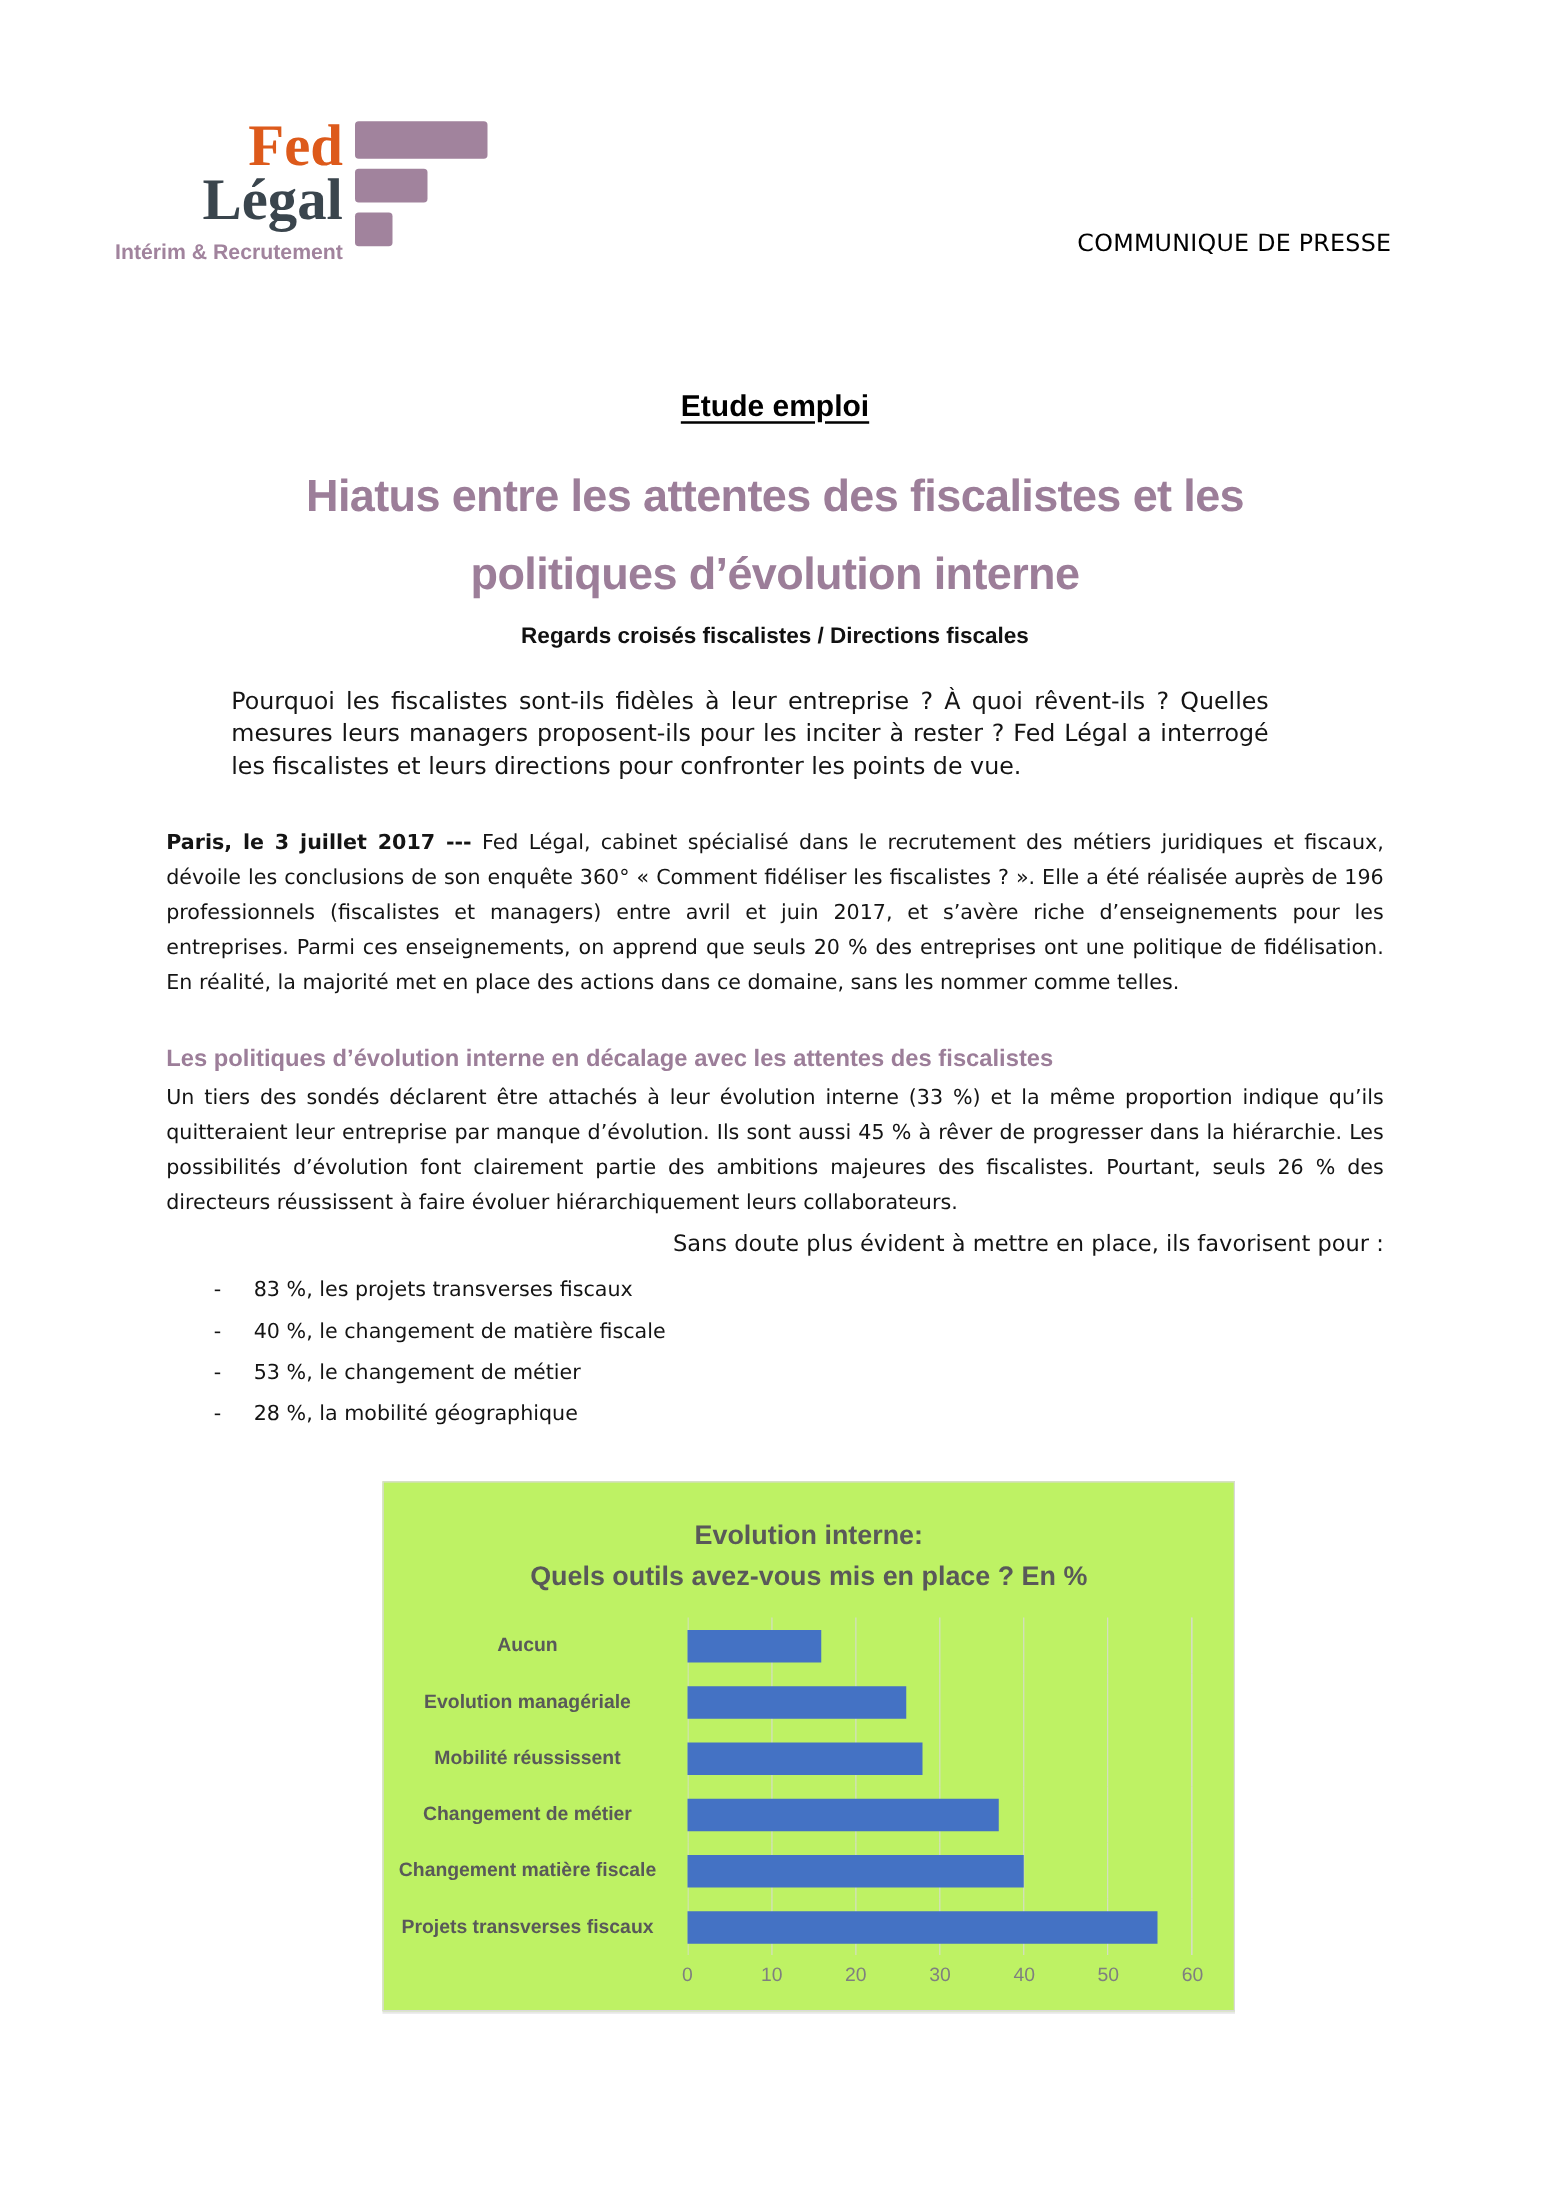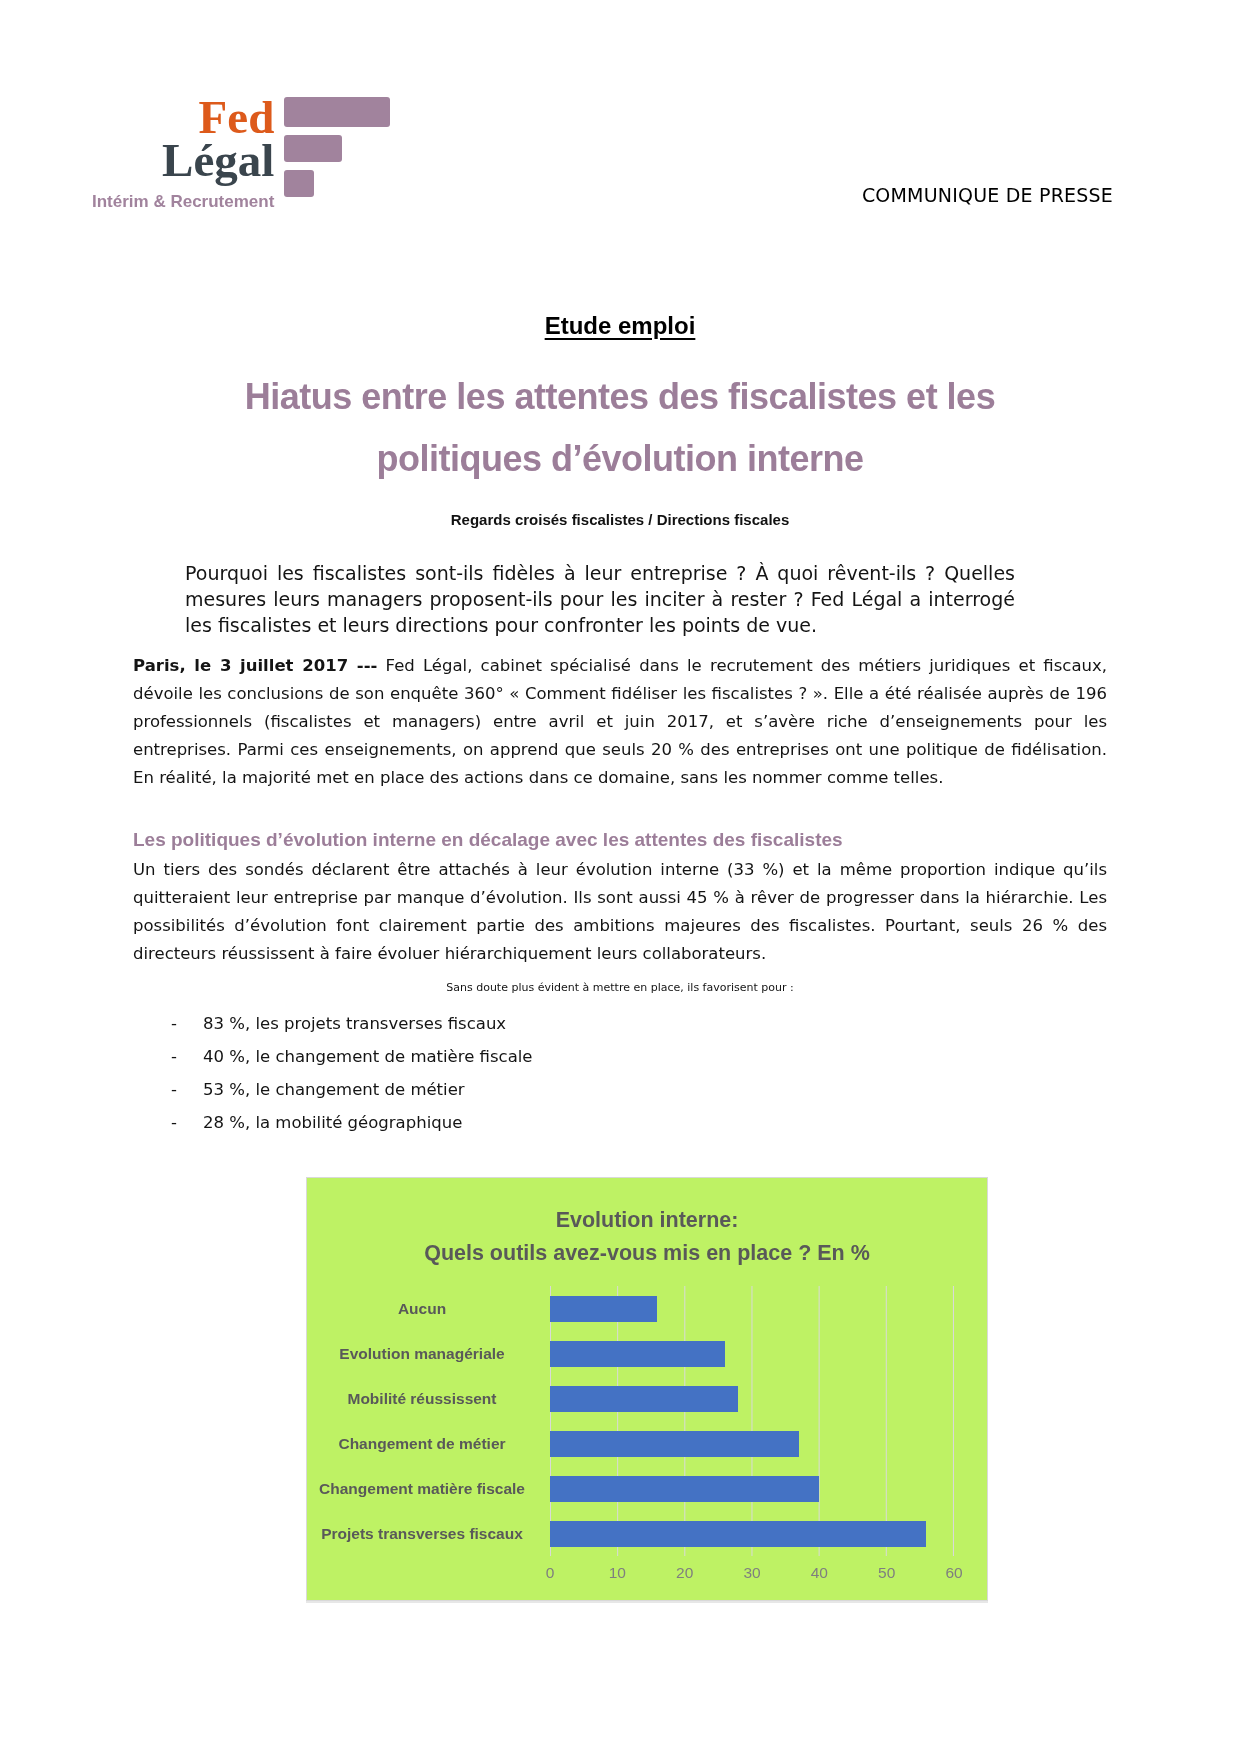--- a/index.html
+++ b/index.html
@@ -33,29 +33,29 @@
   .fbar.b2{width:58px;height:27px}
   .fbar.b3{width:30px;height:27px}
   .press{font-size:19px;color:#000;padding-bottom:4px;letter-spacing:.2px}
 
   
   .kicker{margin-top:100px;text-align:center;font-family:"Liberation Sans",sans-serif;font-weight:bold;font-size:24px;color:#000;
           text-decoration:underline;text-decoration-thickness:2px;text-underline-offset:4px;line-height:32px}
   .title{margin:24px 110px 0;text-align:center;font-family:"Liberation Sans",sans-serif;font-weight:bold;
          font-size:36px;line-height:62px;color:var(--accent);letter-spacing:-.5px}
   .title span{display:block}
-  .subtitle{margin:16px 133px 0;text-align:center;font-family:"Liberation Sans",sans-serif;font-weight:bold;font-size:15px;color:#111;line-height:28px}
+  .subtitle{margin:4px 133px 0;text-align:center;font-family:"Liberation Sans",sans-serif;font-weight:bold;font-size:18px;color:#111;line-height:28px}
 
   
   .lead{margin:26px 225px 0 185px;font-size:19px;line-height:26px;text-align:justify}
-  .para{margin:14px 133px 0;font-size:16.5px;line-height:28px;text-align:justify}
+  .para{margin:34px 133px 0;font-size:16.5px;line-height:28px;text-align:justify}
   .para .dateline{font-weight:bold}
   .section{margin:34px 133px 0;font-family:"Liberation Sans",sans-serif;font-weight:bold;font-size:19px;line-height:28px;color:var(--accent)}
   .para.tight{margin-top:2px}
-  .plain{margin:6px 133px 0;font-size:11px;line-height:28px;text-align:center}
+  .plain{margin:6px 133px 0;font-size:18px;line-height:28px;text-align:right}
   .dashlist{list-style:none;margin:8px 133px 0;padding:0 0 0 38px}
   .dashlist li{display:flex;font-size:16.5px;line-height:28px;margin-bottom:5px}
   .dashlist .dash{flex:0 0 32px}
 
   
   .chart-fig{width:682px;margin:40px 0 0 306px;border:1px solid var(--grid);box-shadow:0 2px 0 rgba(120,120,120,.18);
              padding:26px 0 10px;background:#bef264}
   .chart-title{text-align:center;font-family:"Liberation Sans",sans-serif;font-weight:bold;font-size:21.5px;line-height:33px;color:var(--chart-text)}
   .chart-rows{margin-top:16px}
   .chart-row{display:flex;align-items:center;height:45px}

